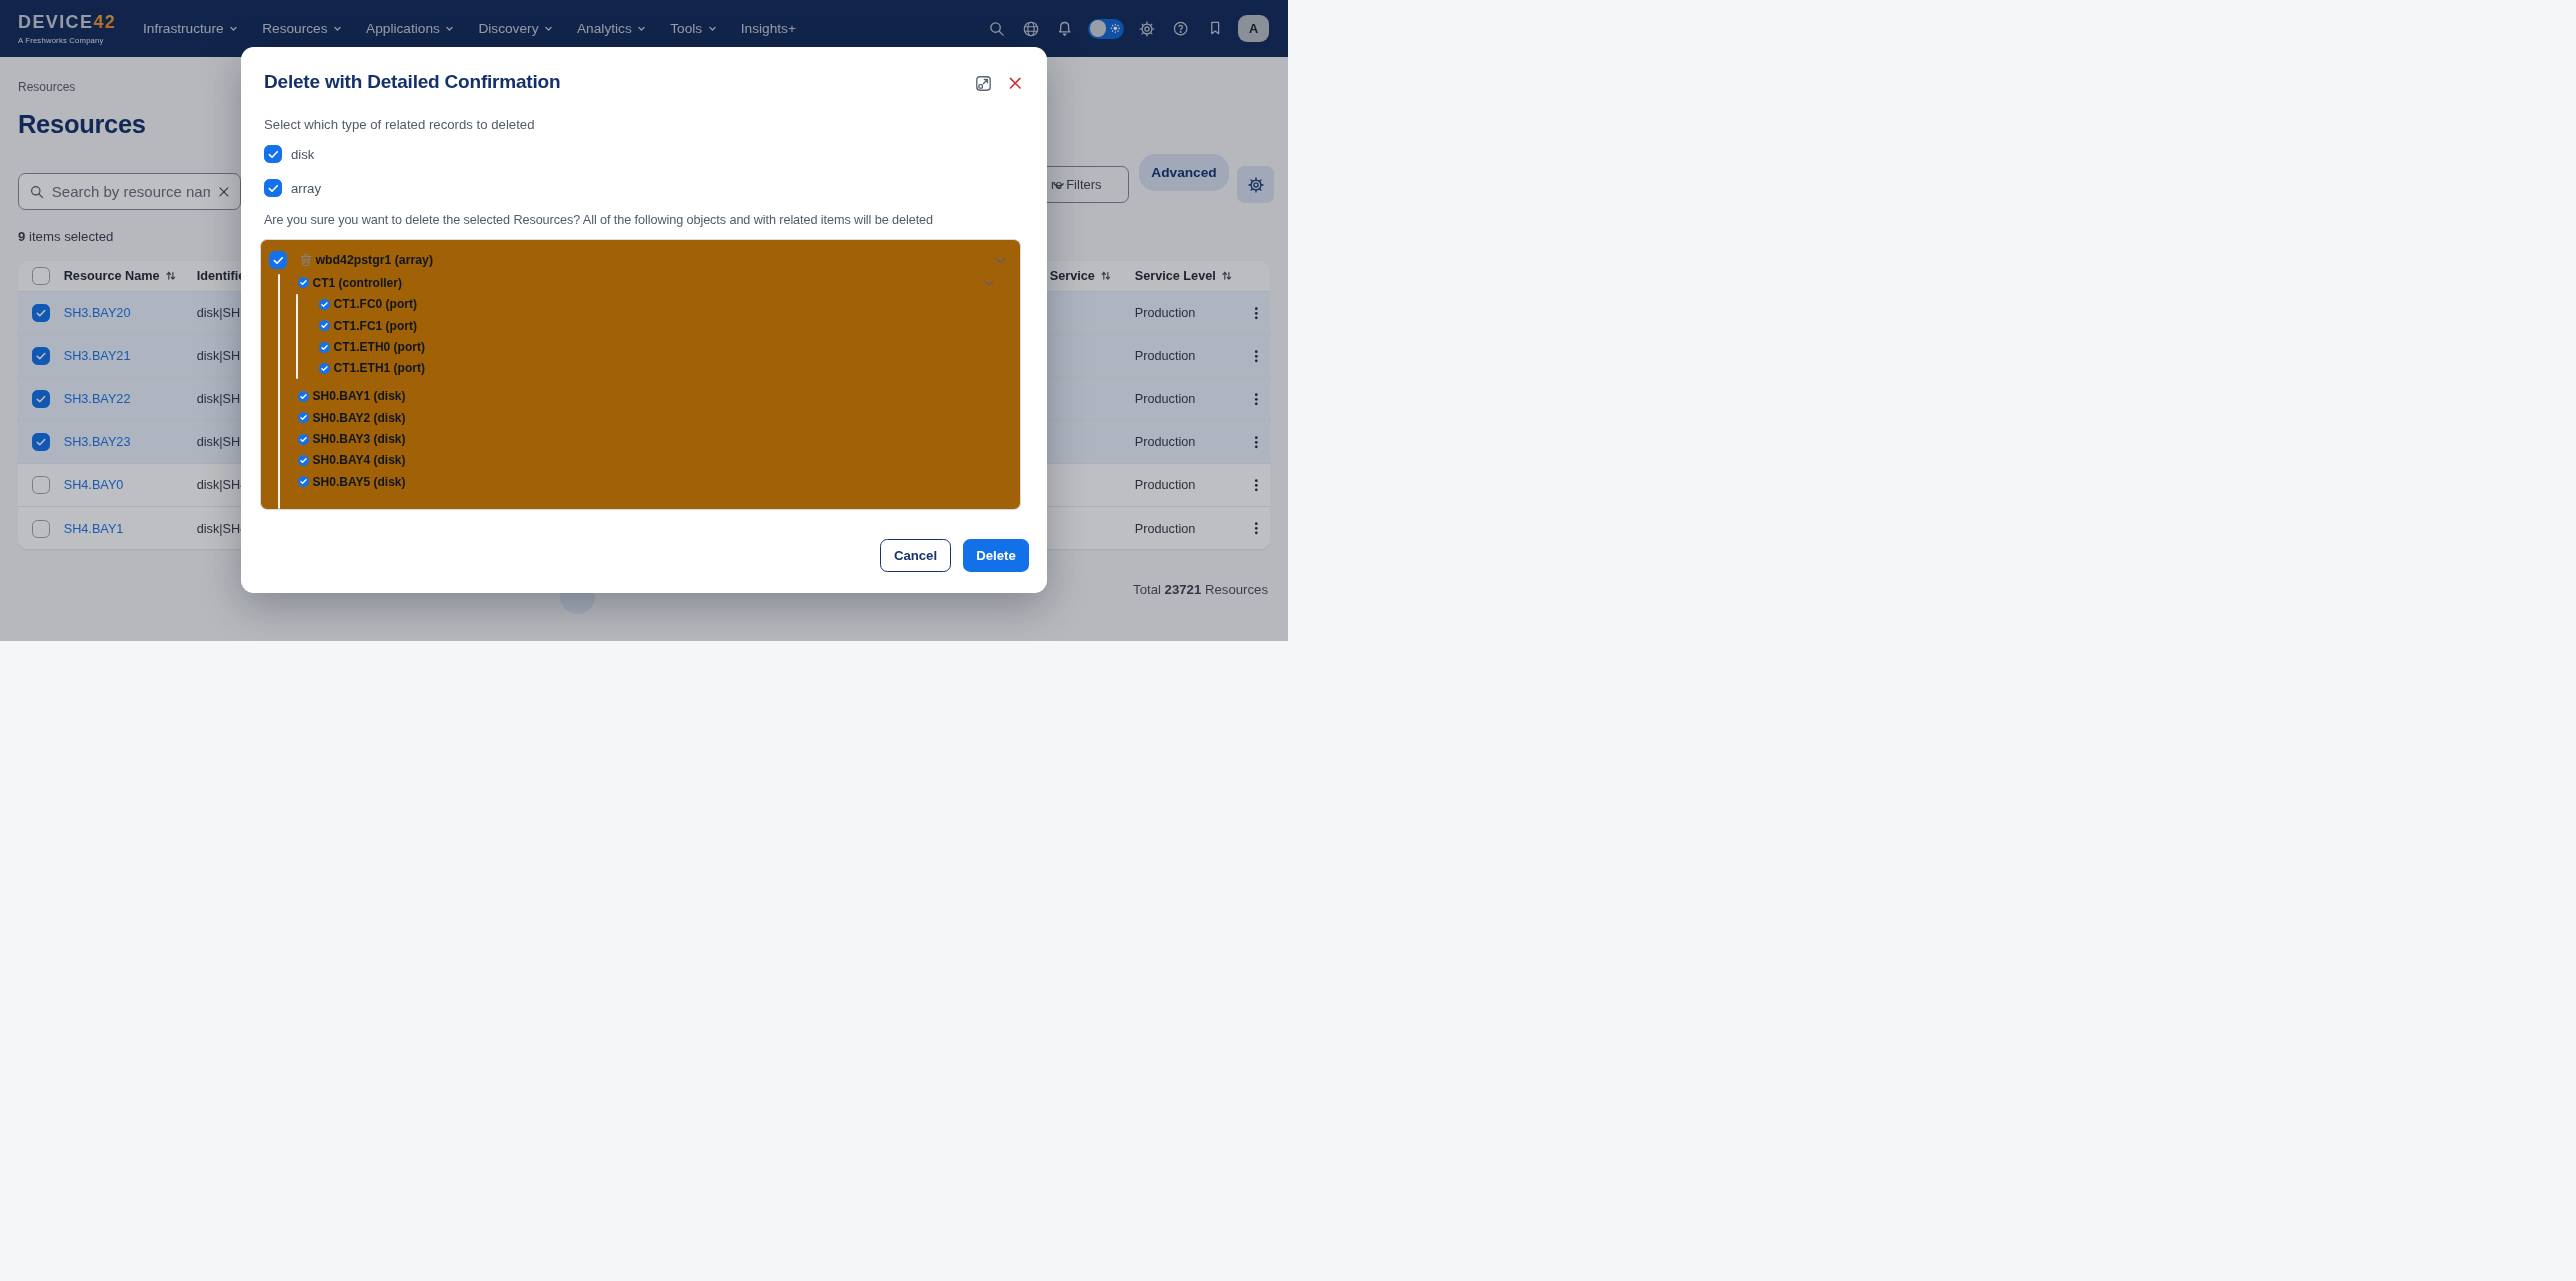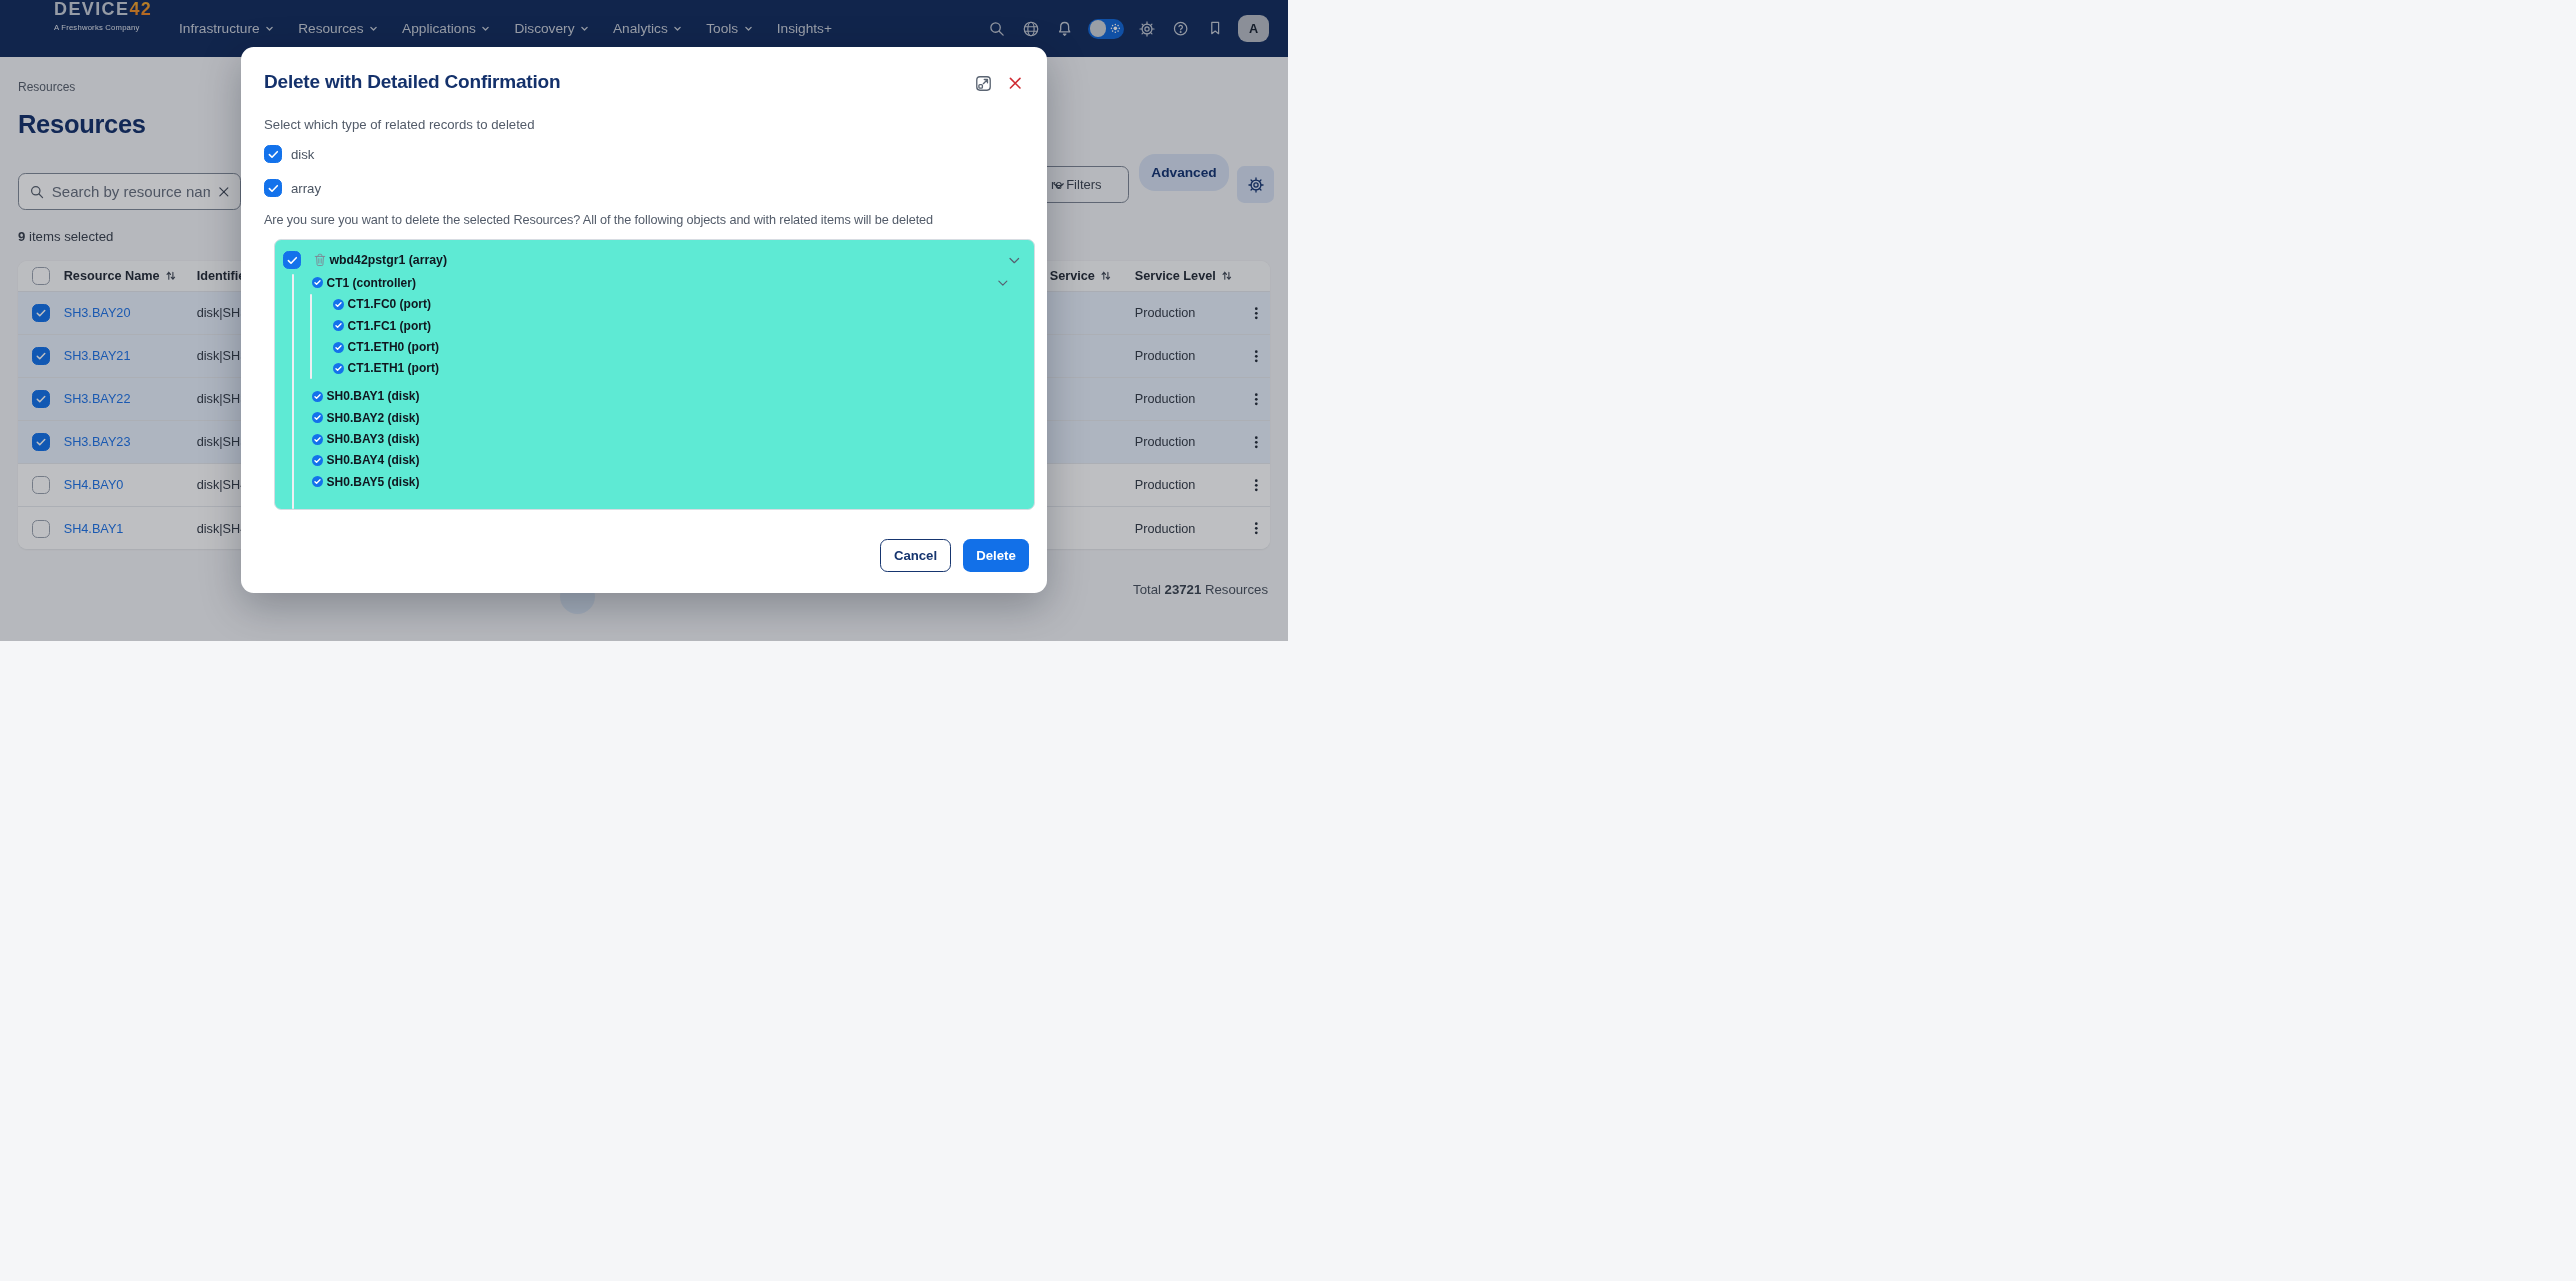--- a/index.html
+++ b/index.html
@@ -2,21 +2,21 @@
 <html style="font-size:14.6px"><head>
 <meta charset="utf-8">
 <title>Resources</title>
 <style>
   * { margin:0; padding:0; box-sizing:border-box; }
   html,body { width:1288px; height:641px; }
   body { font-family:"Liberation Sans", sans-serif; background:#f5f6f8; }
   .app { position:relative; width:1288px; height:641px; overflow:hidden; background:#f5f6f8; }
 
   
-  .navbar { position:absolute; top:0; left:0; right:0; height:57px; background:#122c5e; display:flex; z-index:10;padding-left:36px; }
+  .navbar { position:absolute; top:0; left:0; right:0; height:57px; background:#122c5e; display:flex; align-items:center; z-index:10; }
   .logo { margin-left:18px; width:102px; cursor:pointer; }
   .logo-main { font-weight:700; font-size:18px; letter-spacing:1.4px; color:#c9cfd9; line-height:18px; white-space:nowrap; }
   .logo-num { color:#f0922b; background:linear-gradient(180deg,#f6b32e,#ee7a23); -webkit-background-clip:text; background-clip:text; -webkit-text-fill-color:transparent; }
   .logo-tag { font-size:7.7px; color:#e4e8ee; margin-top:5px; letter-spacing:0.2px; white-space:nowrap; }
   .nav-items { display:flex; align-items:center; margin-left:11px; height:57px; }
   .nav-item { position:relative; display:flex; align-items:center; gap:5.5px; color:#ccd2dc; font-size:13.7px; padding:0 12px; height:57px; cursor:pointer; white-space:nowrap; }
   .nav-item.active::after { content:''; position:absolute; left:2.7px; right:2.7px; bottom:0; height:2.7px; background:#d6dae1; border-radius:1.8px 1.8px 0 0; }
   .nav-right { margin-left:auto; display:flex; align-items:center; gap:12px; margin-right:19px; }
   .icon-btn { width:22px; height:22px; display:flex; align-items:center; justify-content:center; color:#c5cbd5; cursor:pointer; }
   .toggle { position:relative; width:36px; height:20px; border-radius:10px; background:#1167d8; cursor:pointer; }
@@ -61,21 +61,21 @@
   .overlay { position:absolute; inset:0; background:rgba(13,18,28,.27); z-index:20; }
   .modal { position:absolute; left:241px; top:47px; width:806px; height:546px; background:#fff; border-radius:12.7px; z-index:30; box-shadow:0 12.7px 40px rgba(8,14,28,.28); }
   .modal-title { position:absolute; left:23px; top:24px; font-size:19px; font-weight:700; color:#14316b; letter-spacing:-0.2px; white-space:nowrap; }
   .m-expand { position:absolute; left:733px; top:27px; color:#5b6573; cursor:pointer; display:flex; }
   .m-close { position:absolute; left:766px; top:28px; cursor:pointer; display:flex; }
   .modal-sub { position:absolute; left:23px; top:70px; font-size:13.2px; color:#525b69; }
   .type-row { position:absolute; left:23px; display:flex; align-items:center; gap:9px; }
   .type-row .lbl { font-size:13.2px; color:#4a5462; }
   .confirm-text { position:absolute; left:23px; top:166px; font-size:12.7px; color:#525b69; white-space:nowrap; letter-spacing:-0.1px; }
 
-  .tree-panel { position:absolute; left:33px; top:192px; width:761px; height:271px; border:0.9px solid #d7dce2; border-radius:7.3px; background:#5eead4; overflow:hidden; }
+  .tree-panel { position:absolute; left:19px; top:192px; width:761px; height:271px; border:0.9px solid #d7dce2; border-radius:7.3px; background:#a16207; overflow:hidden; }
   .guide { position:absolute; width:1.8px; background:#edeff2; border-radius:0.9px; }
   .g1 { left:17.3px; top:34px; height:235px; }
   .g2 { left:35px; top:54px; height:85px; }
   .t-root { position:relative; display:flex; align-items:center; height:24px; margin-top:8.2px; padding-left:8.2px; }
   .t-root .name { font-size:12.3px; font-weight:700; color:#10161f; margin-left:3.6px; white-space:nowrap; }
   .t-root .trash { margin-left:12.7px; display:flex; }
   .t-chev { margin-left:auto; color:#566070; display:flex; cursor:pointer; }
   .t-root .t-chev { margin-right:12.7px; }
   .t-l1, .t-l2 { position:relative; display:flex; align-items:center; height:21.4px; }
   .t-l1 { padding-left:37px; }

